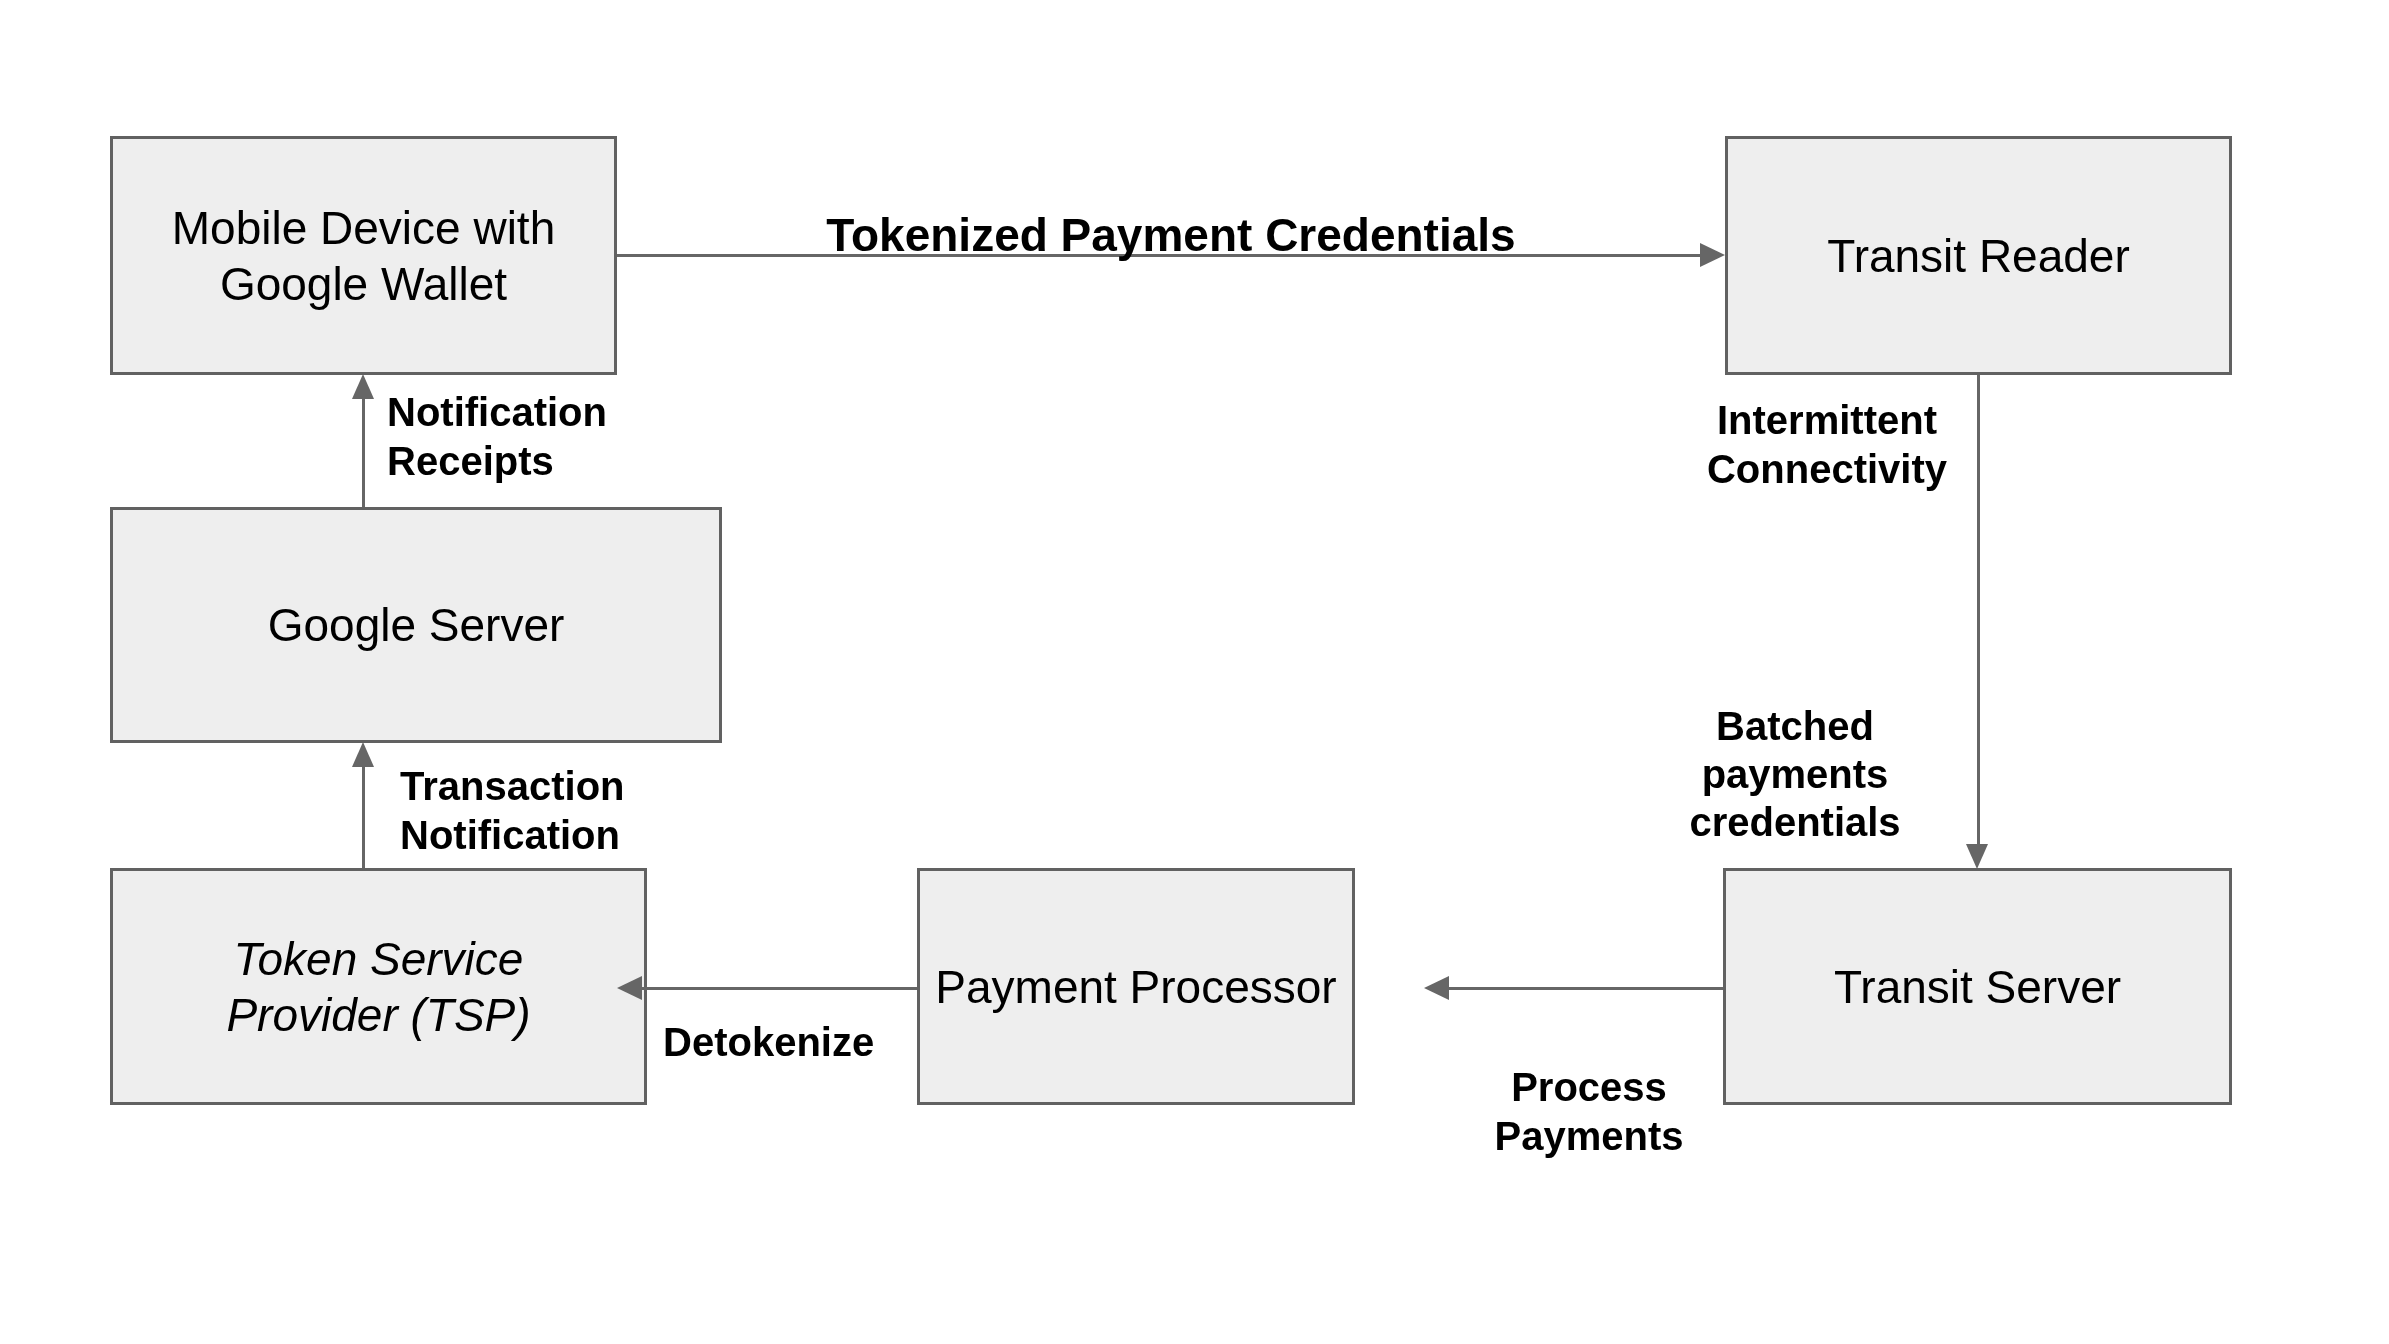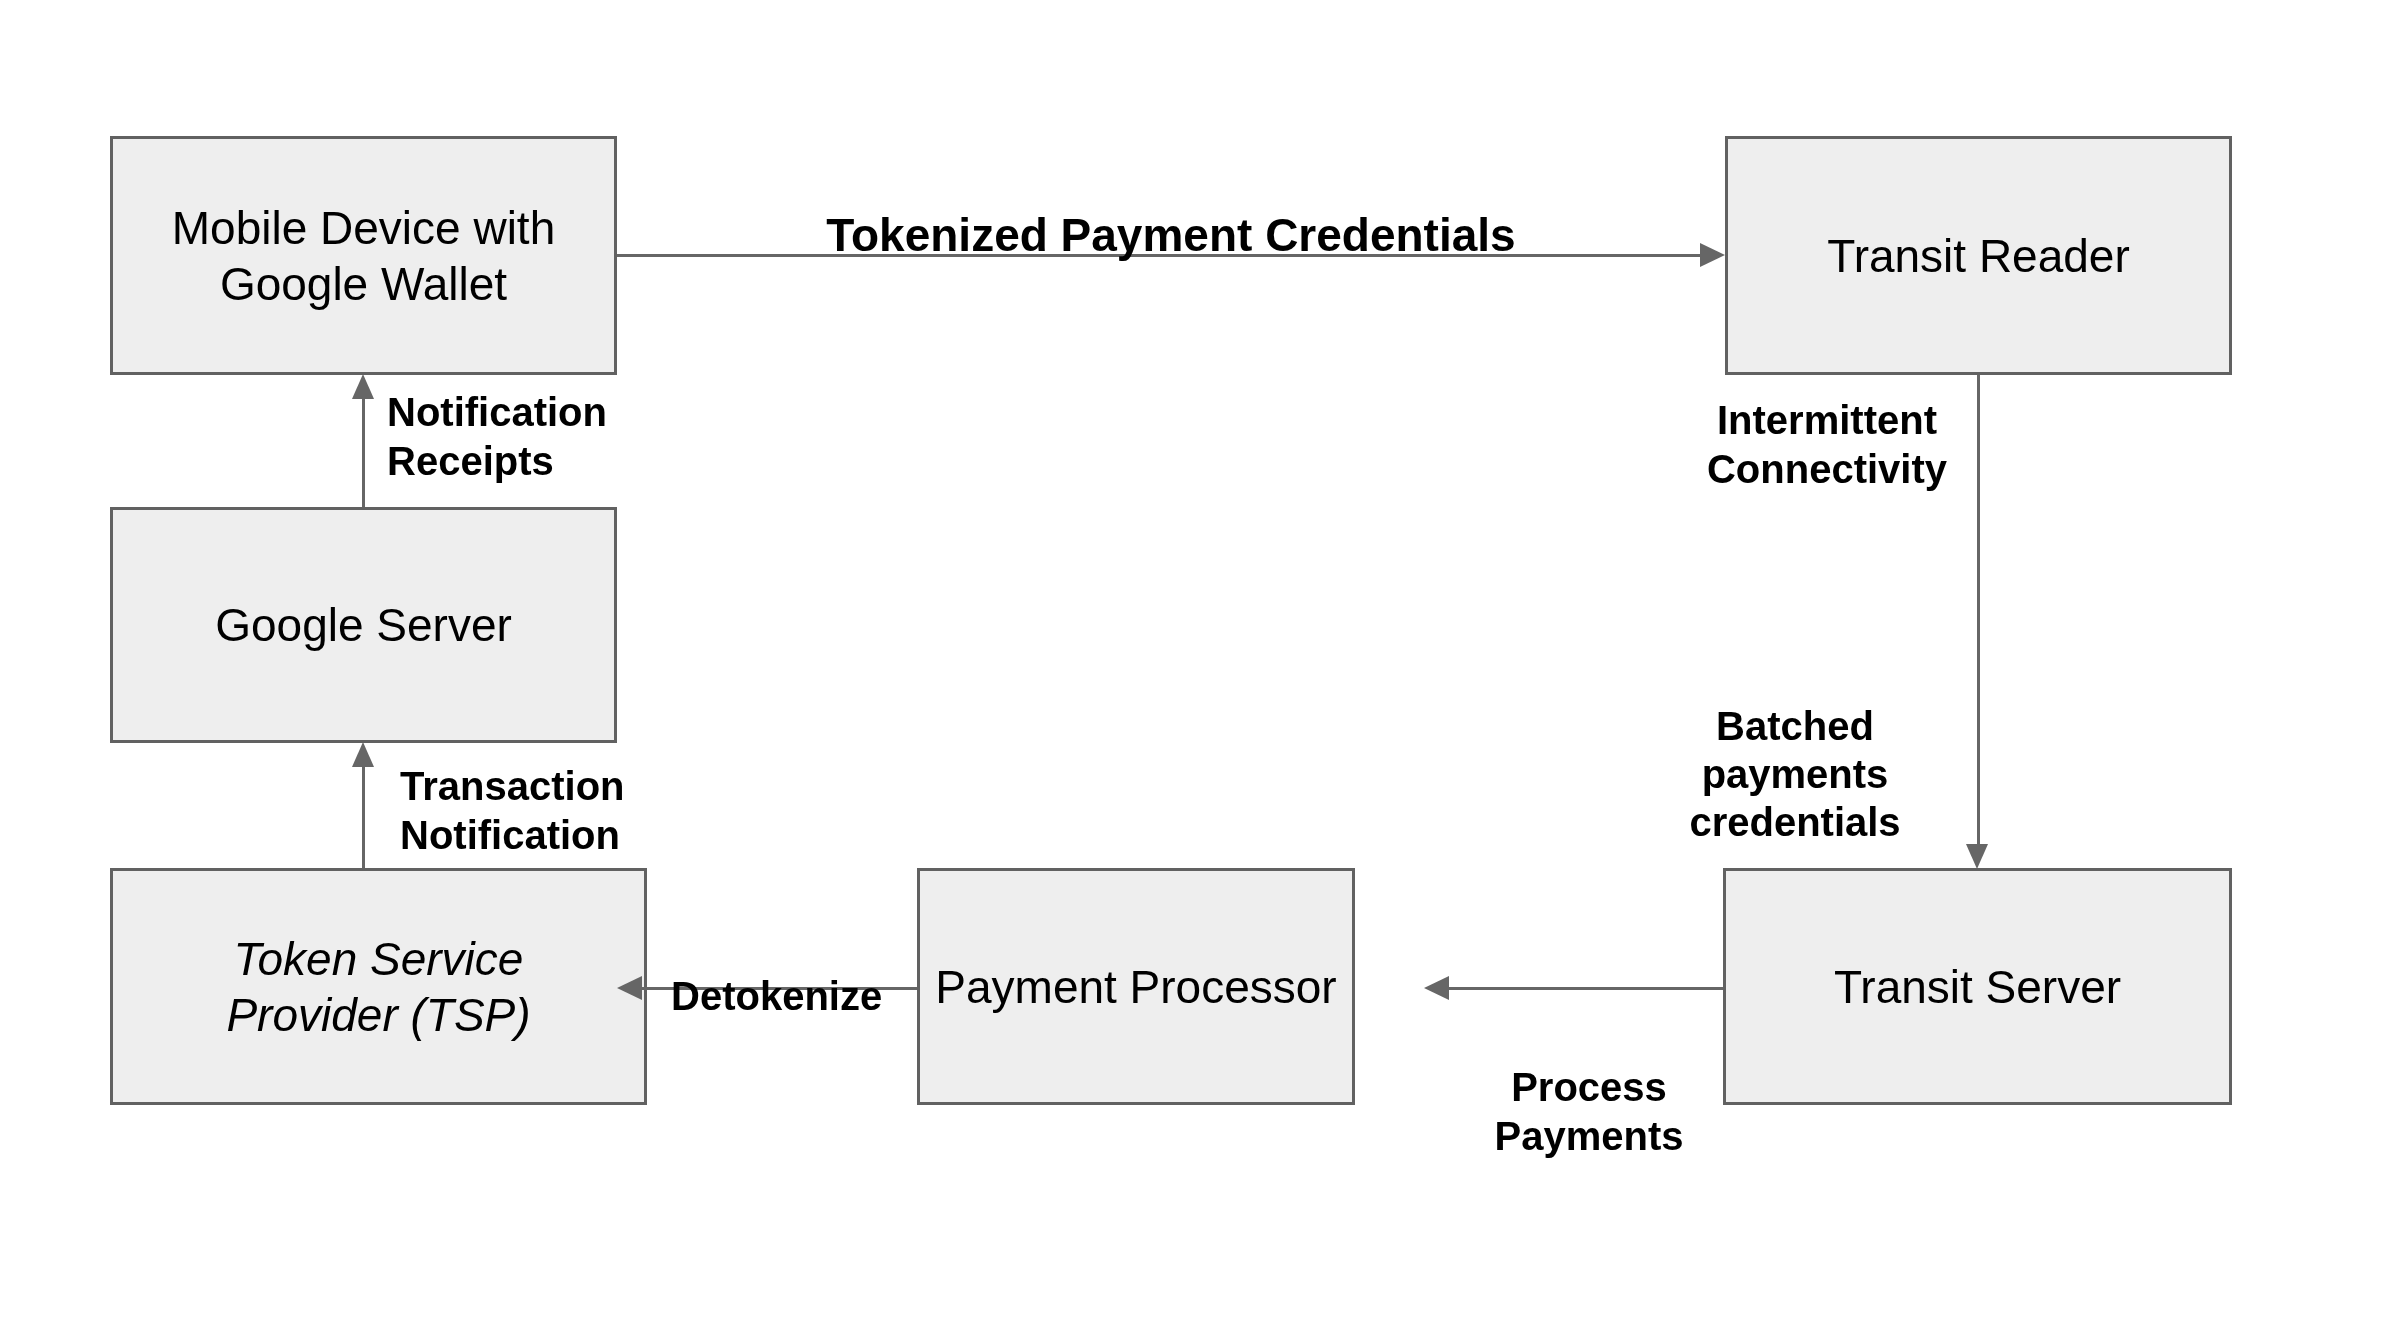--- a/index.html
+++ b/index.html
@@ -69,21 +69,21 @@
 
   <div class="node" style="left:110px; top:136px; width:507px; height:239px;">
     <span>Mobile Device with
 Google Wallet</span>
   </div>
 
   <div class="node" style="left:1725px; top:136px; width:507px; height:239px;">
     <span>Transit Reader</span>
   </div>
 
-  <div class="node" style="left:110px; top:507px; width:507px; height:236px;">
+  <div class="node" style="left:110px; top:507px; width:612px; height:236px;">
     <span>Google Server</span>
   </div>
 
   <div class="node" style="left:110px; top:868px; width:537px; height:237px;font-style:italic;">
     <span>Token Service
 Provider (TSP)</span>
   </div>
 
   <div class="node" style="left:917px; top:868px; width:438px; height:237px;">
     <span>Payment Processor</span>
@@ -105,21 +105,21 @@
 payments
 credentials</div>
 
   <div class="line hline" style="left:1448px; top:987px; width:275px;"></div>
   <div class="arrowhead arrow-left" style="left:1424px; top:976px;"></div>
   <div class="edge-label" style="left:1439px; top:1019px; width:300px; text-align:center;margin-top:44px;">Process
 Payments</div>
 
   <div class="line hline" style="left:641px; top:987px; width:276px;"></div>
   <div class="arrowhead arrow-left" style="left:617px; top:976px;"></div>
-  <div class="edge-label" style="left:663px; top:972px;margin-left:8px;">Detokenize</div>
+  <div class="edge-label" style="left:663px; top:1018px;">Detokenize</div>
 
   <div class="line vline" style="left:362px; top:766px; height:102px;"></div>
   <div class="arrowhead arrow-up" style="left:352px; top:742px;"></div>
   <div class="edge-label" style="left:400px; top:762px;">Transaction
 Notification</div>
 
   <div class="line vline" style="left:362px; top:398px; height:109px;"></div>
   <div class="arrowhead arrow-up" style="left:352px; top:374px;"></div>
   <div class="edge-label" style="left:387px; top:388px;">Notification
 Receipts</div>

